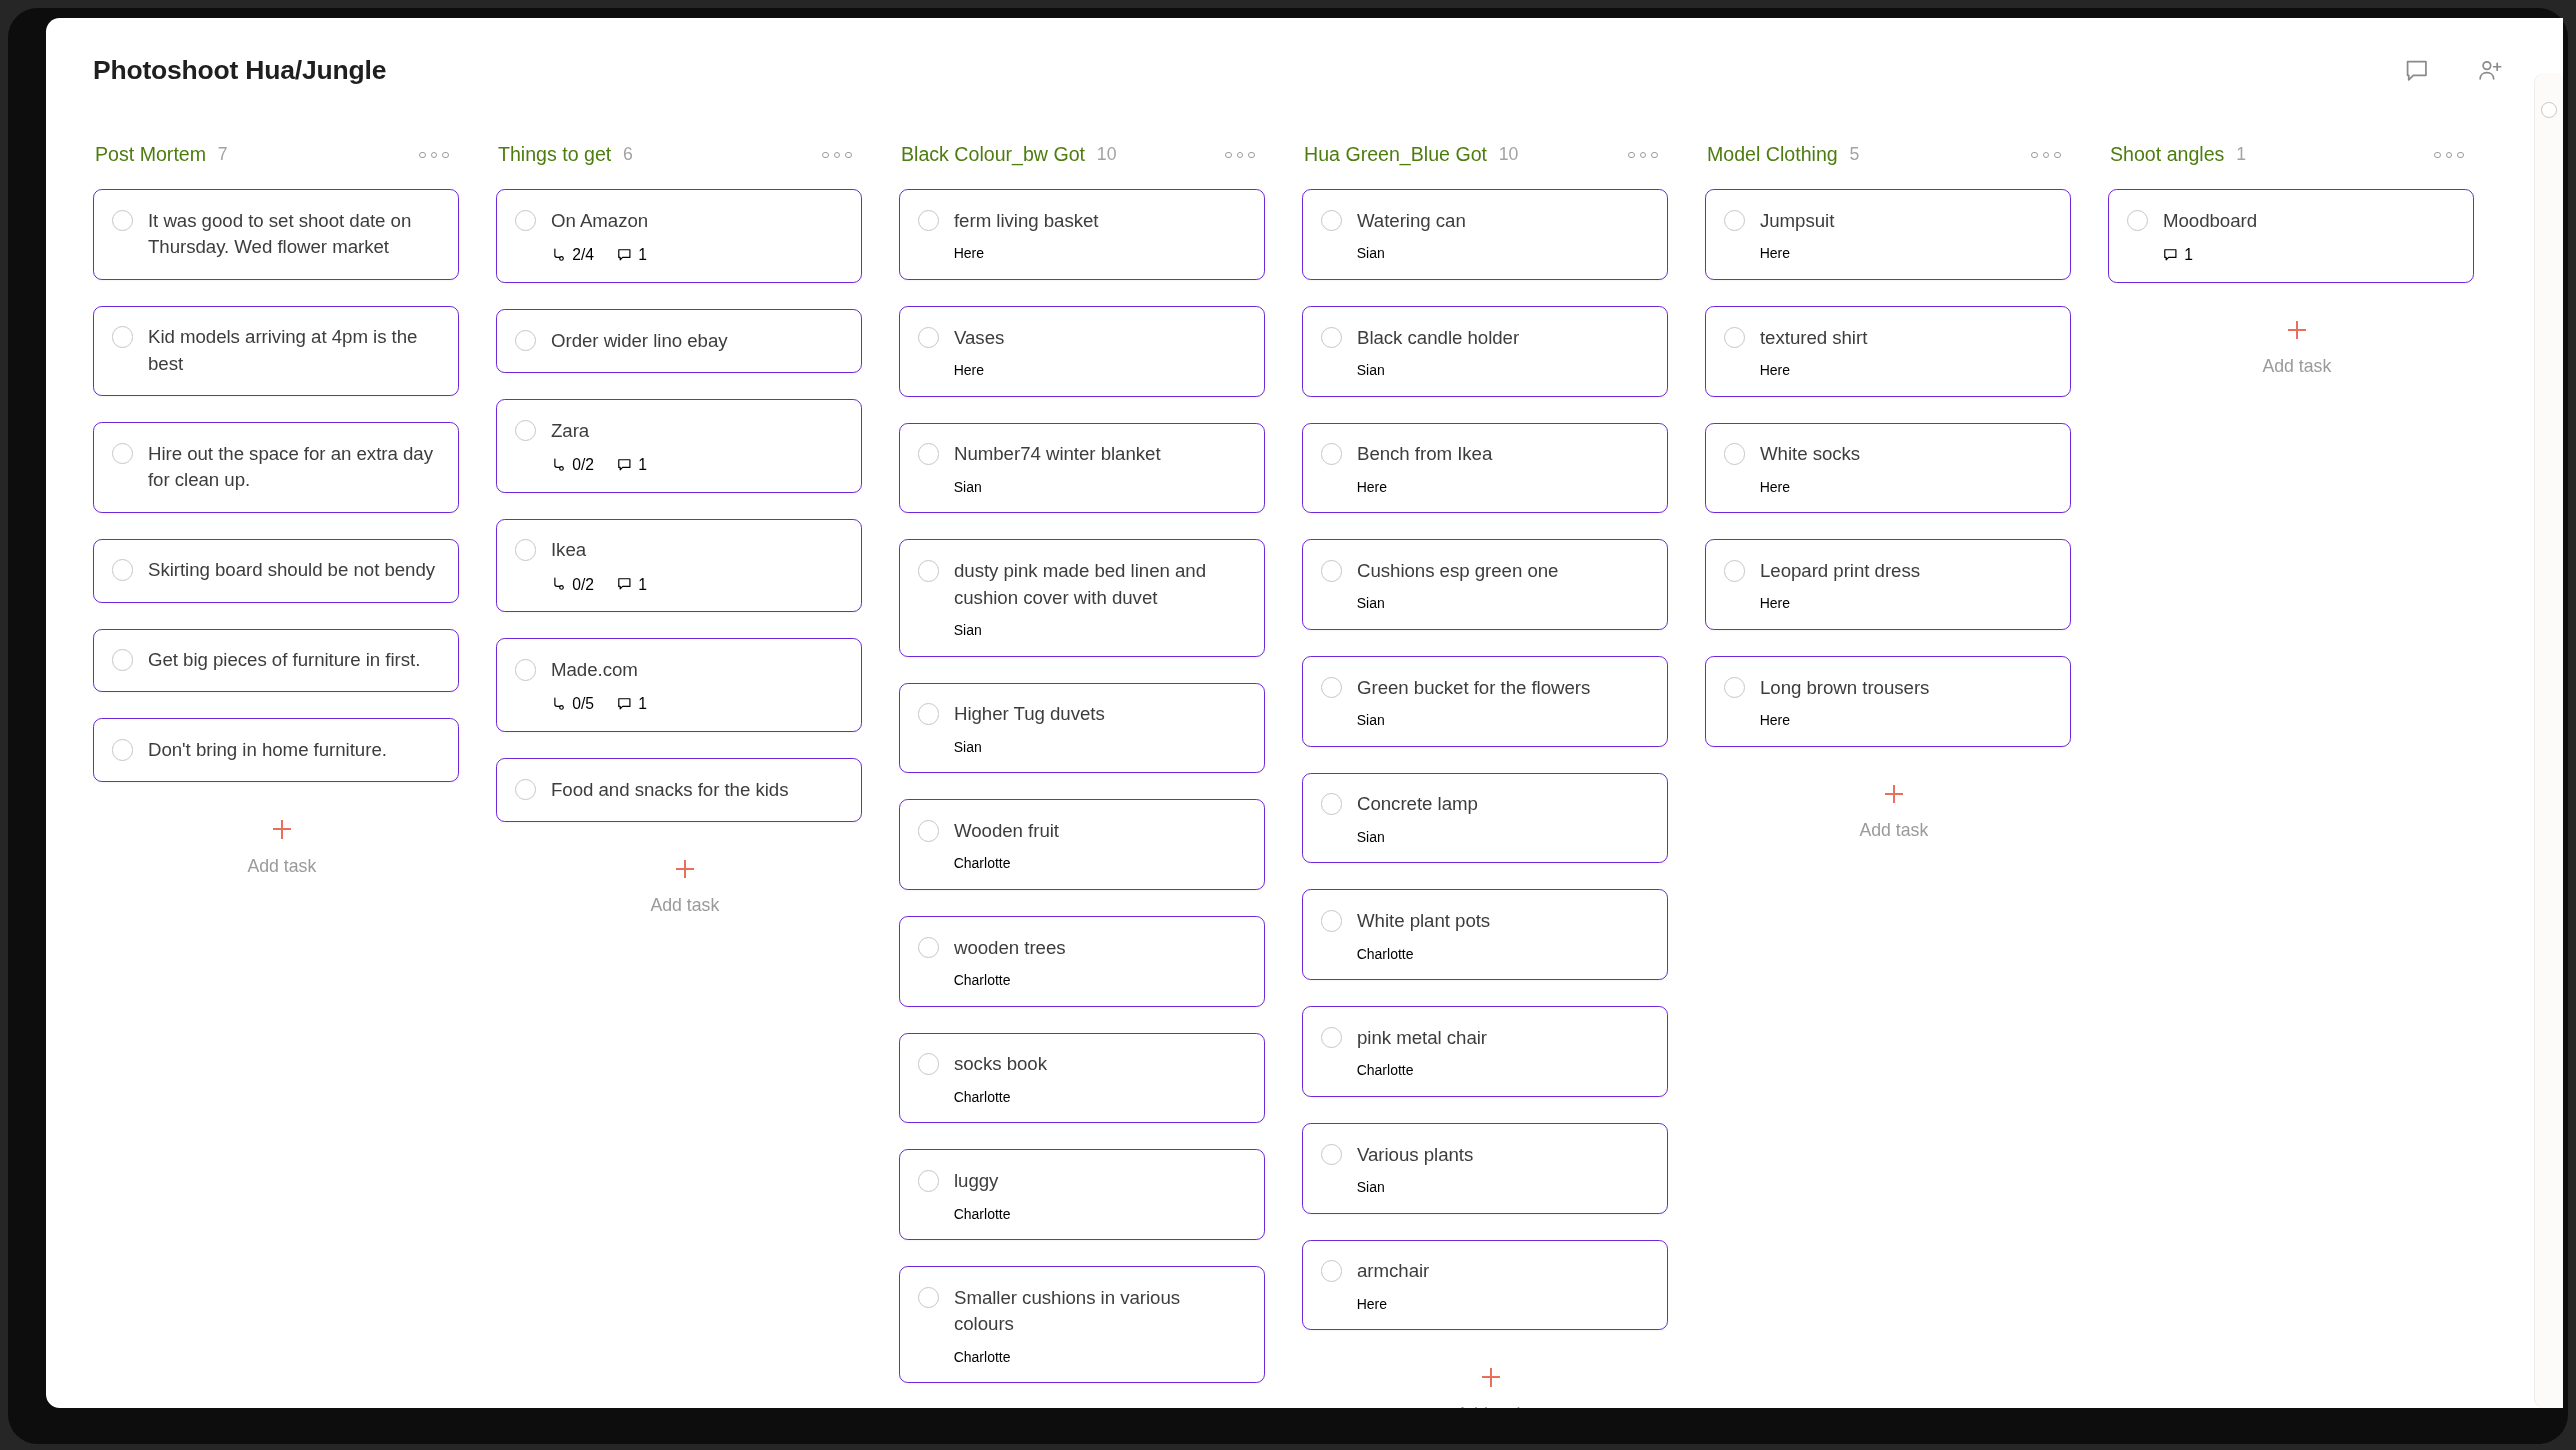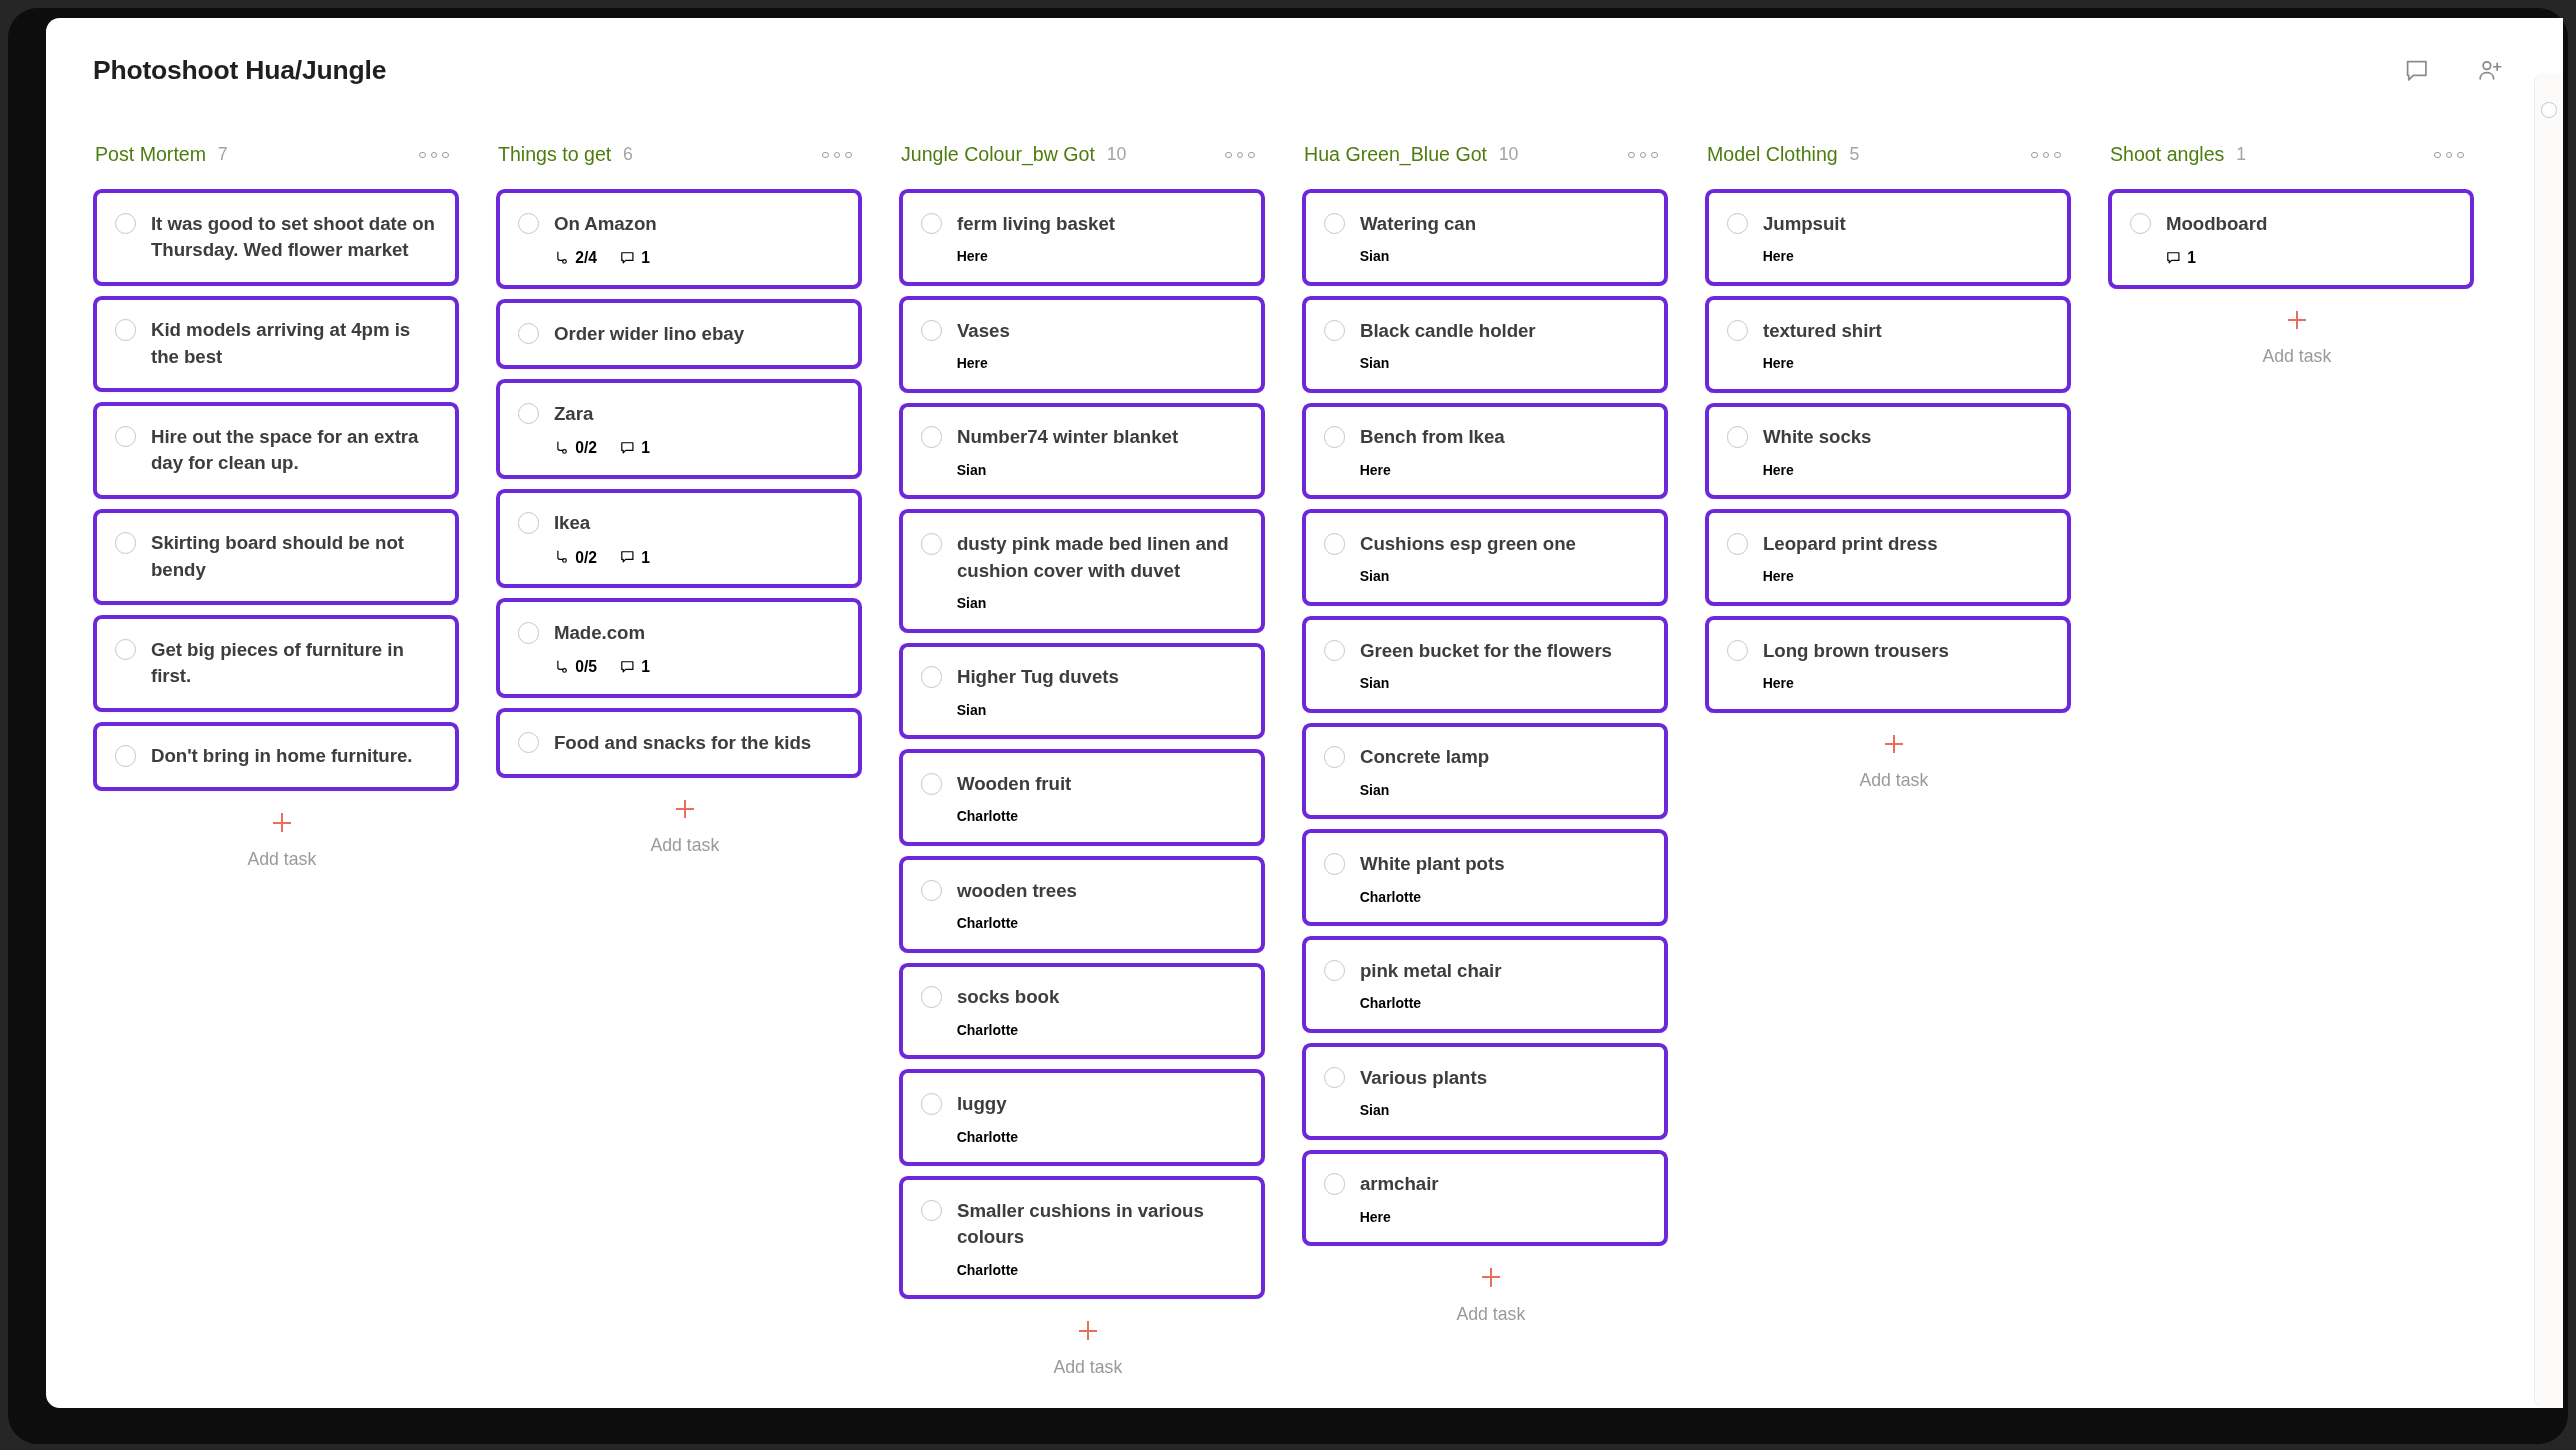--- a/index.html
+++ b/index.html
@@ -133,27 +133,26 @@
     display: block;
     width: 6.9px;
     height: 6.9px;
     border: 1.4px solid #9c9c9c;
     border-radius: 50%;
   }
 
   
   .card {
     background: #ffffff;
-    border: 4px solid #6d28d9;
+    border: 1px solid #6d28d9;
     border-radius: 8.8px;
     box-shadow: 0 1px 2px rgba(0,0,0,0.045);
     padding: 17.7px 19.6px 17.7px 17.7px;
-    margin-bottom: 10px;
+    margin-bottom: 26px;
     cursor: pointer;
-    font-weight: bold;
   }
   .card-top {
     display: flex;
     align-items: flex-start;
     gap: 14.7px;
   }
   .checkbox {
     flex: 0 0 auto;
     width: 21.6px;
     height: 21.6px;
@@ -419,21 +418,21 @@
               <span class="card-title">Food and snacks for the kids</span>
             </div>
           </div>
           <div class="add-task">
             <span class="plus-icon"></span>
             <span class="add-task-label">Add task</span>
           </div>
         </div>
         <div class="column">
           <div class="col-header">
-            <span class="col-title">Jungle Colour_bw Got</span>
+            <span class="col-title">Black Colour_bw Got</span>
             <span class="col-count">10</span>
             <span class="col-menu">
               <i></i>
               <i></i>
               <i></i>
             </span>
           </div>
           <div class="card">
             <div class="card-top">
               <span class="checkbox"></span>

